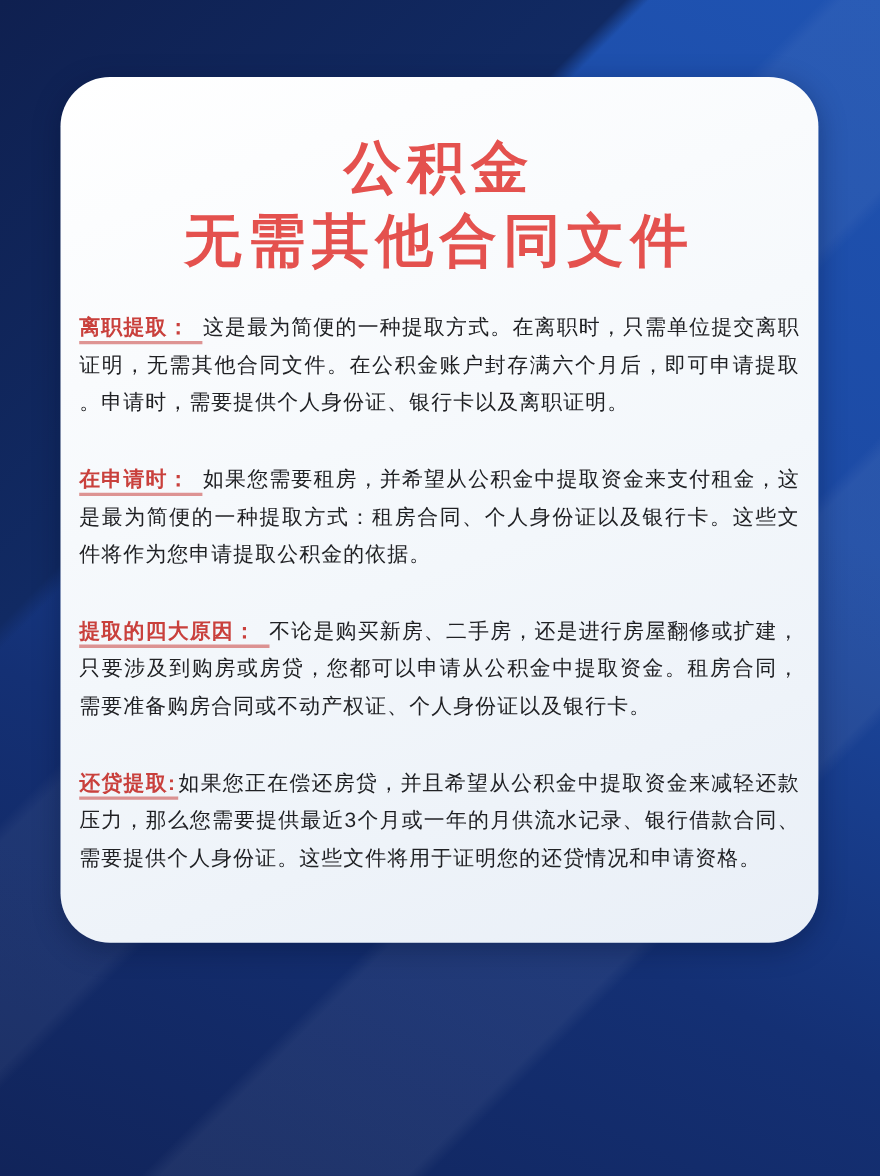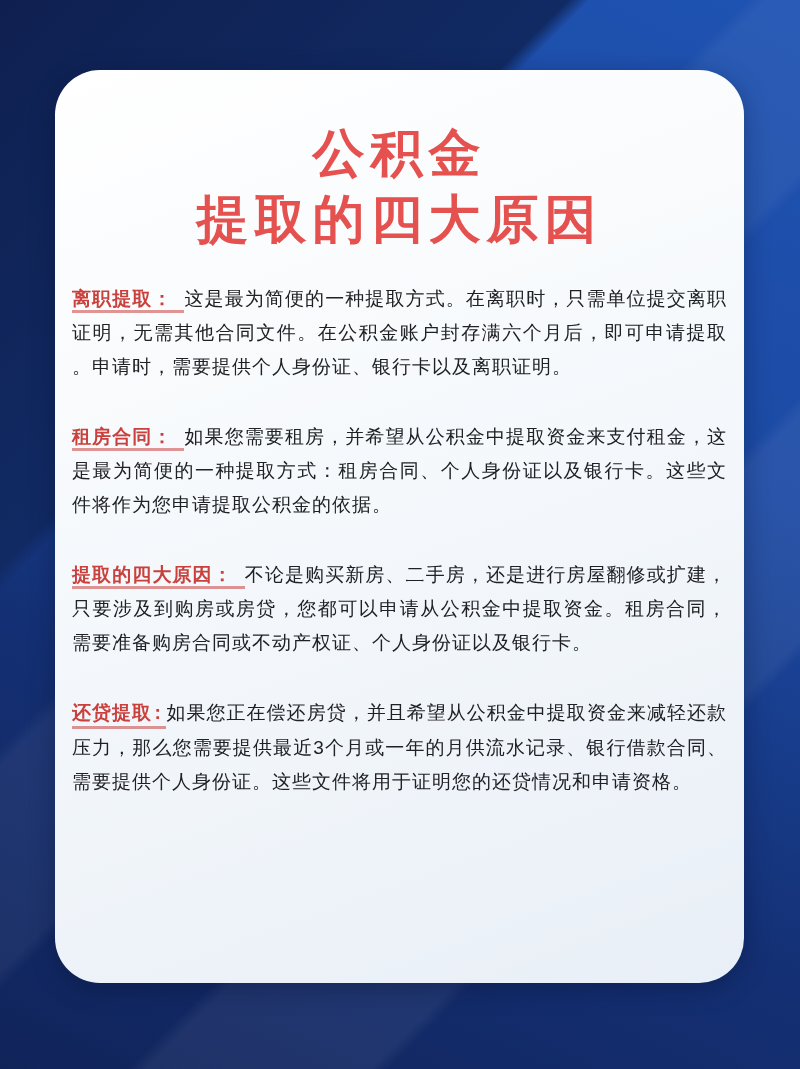--- a/index.html
+++ b/index.html
@@ -25,21 +25,21 @@
       
       linear-gradient(205deg, var(--bg-bright, #1f53b2) 0%, #1c4aa4 35%, #143074 68%, var(--bg-dark, #11245a) 100%);
   }
 
   
   .card {
     position: absolute;
     left: 55px;
     top: 70px;
     width: 689px;
-    height: 913px;
+    height: 787px;
     border-radius: 45px;
     box-sizing: border-box;
     padding: 50px 17px 0 17px;
     background: linear-gradient(160deg, #ffffff 0%, var(--card-bg, #f3f7fb) 55%, #e9eff7 100%);
     box-shadow: 0 6px 24px rgba(5, 15, 45, 0.35);
   }
 
   .title {
     margin: 0 0 30px 0;
     text-align: center;
@@ -60,35 +60,35 @@
     text-align: justify;
     line-break: anywhere;
   }
   .section .heading {
     color: var(--heading-red, #c9403c);
     font-weight: bold;
     padding-right: 12px;
     padding-bottom: 1px;
     border-bottom: 3px solid var(--underline-red, rgba(201,64,60,0.55));
   }
-  .section.tight .heading { padding-right: 2px; font-family: Liberation Mono, monospace; }
+  .section.tight .heading { padding-right: 2px; }
 </style>
 </head>
 <body>
 
 <div class="bg"></div>
 
 <div class="card">
 
   <h1 class="title">
     <span class="title-line">公积金</span>
-    <span class="title-line">提取的四大原因</span>
+    <span class="title-line">无需其他合同文件</span>
   </h1>
 
   <p class="section"><span class="heading">离职提取：</span><span>这是最为简便的一种提取方式。在离职时，只需单位提交离职证明，无需其他合同文件。在公积金账户封存满六个月后，即可申请提取。申请时，需要提供个人身份证、银行卡以及离职证明。</span></p>
 
-  <p class="section"><span class="heading">租房合同：</span><span>如果您需要租房，并希望从公积金中提取资金来支付租金，这是最为简便的一种提取方式：租房合同、个人身份证以及银行卡。这些文件将作为您申请提取公积金的依据。</span></p>
+  <p class="section"><span class="heading">在申请时：</span><span>如果您需要租房，并希望从公积金中提取资金来支付租金，这是最为简便的一种提取方式：租房合同、个人身份证以及银行卡。这些文件将作为您申请提取公积金的依据。</span></p>
 
   <p class="section"><span class="heading">提取的四大原因：</span><span>不论是购买新房、二手房，还是进行房屋翻修或扩建，只要涉及到购房或房贷，您都可以申请从公积金中提取资金。租房合同，需要准备购房合同或不动产权证、个人身份证以及银行卡。</span></p>
 
   <p class="section tight"><span class="heading">还贷提取:</span><span>如果您正在偿还房贷，并且希望从公积金中提取资金来减轻还款压力，那么您需要提供最近3个月或一年的月供流水记录、银行借款合同、需要提供个人身份证。这些文件将用于证明您的还贷情况和申请资格。</span></p>
 
 </div>
 
 </body></html>

